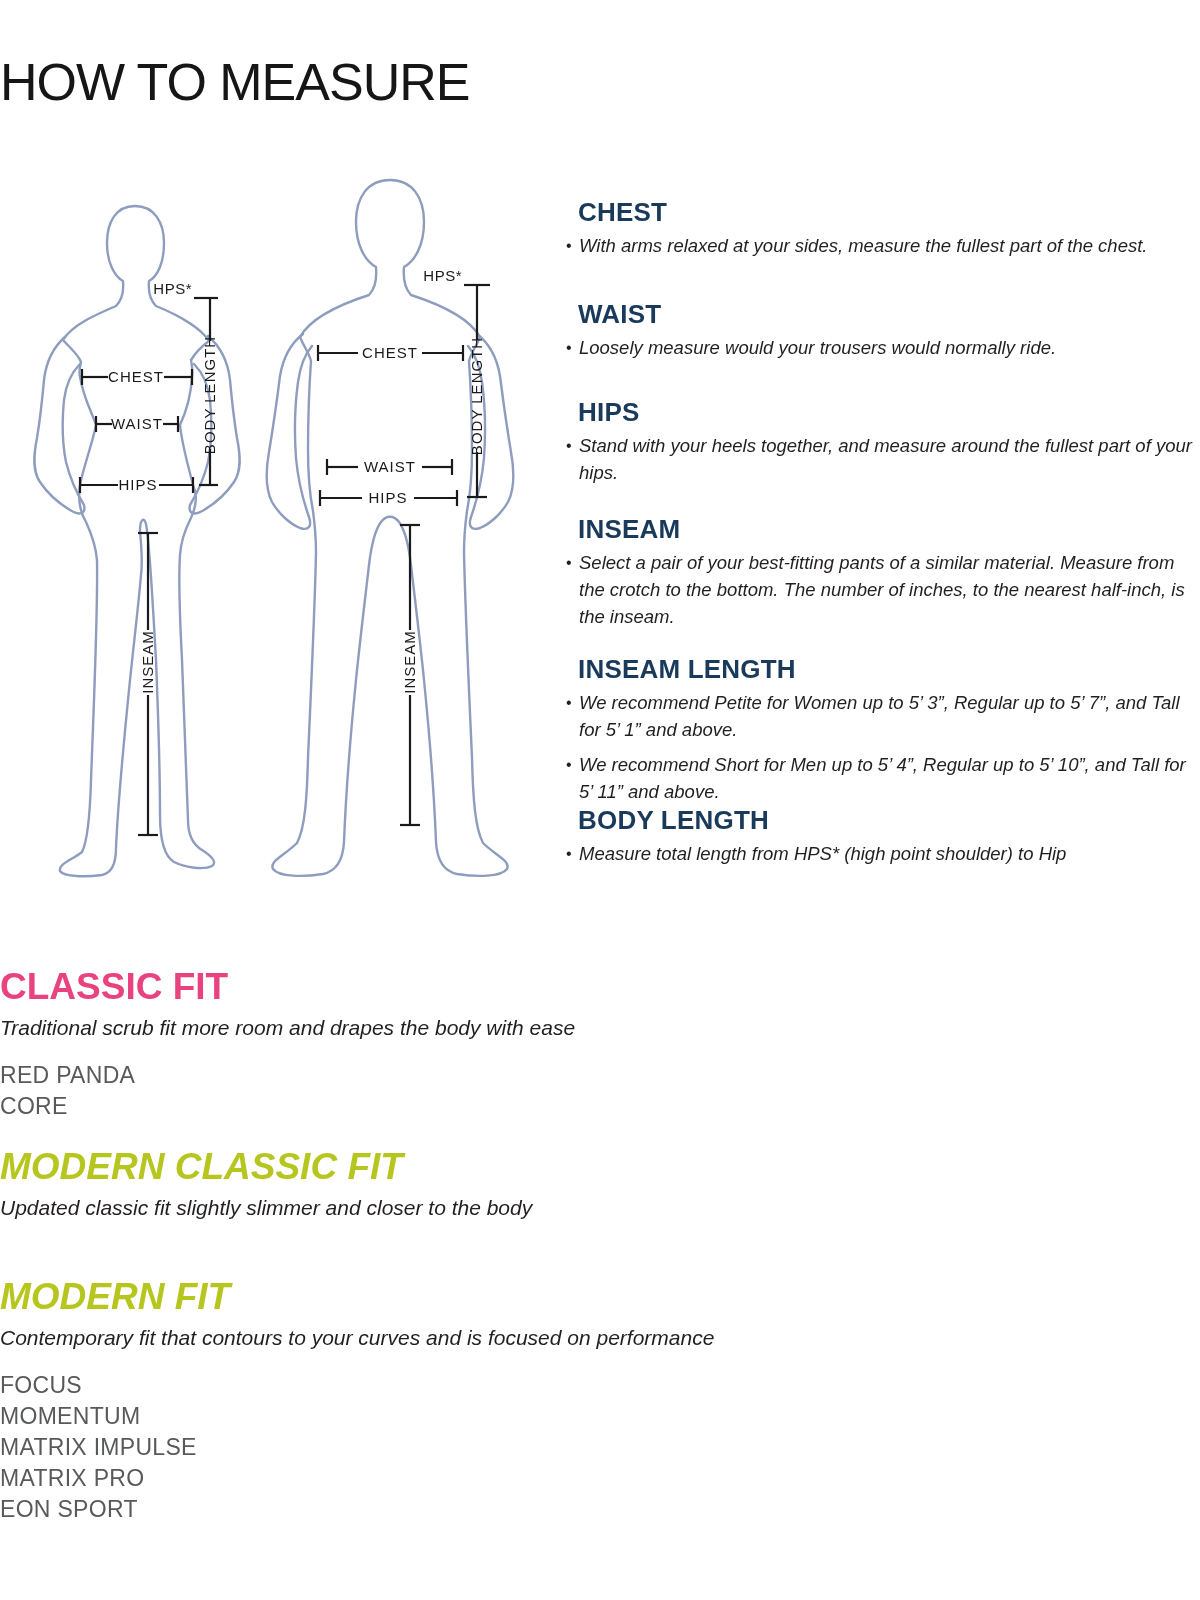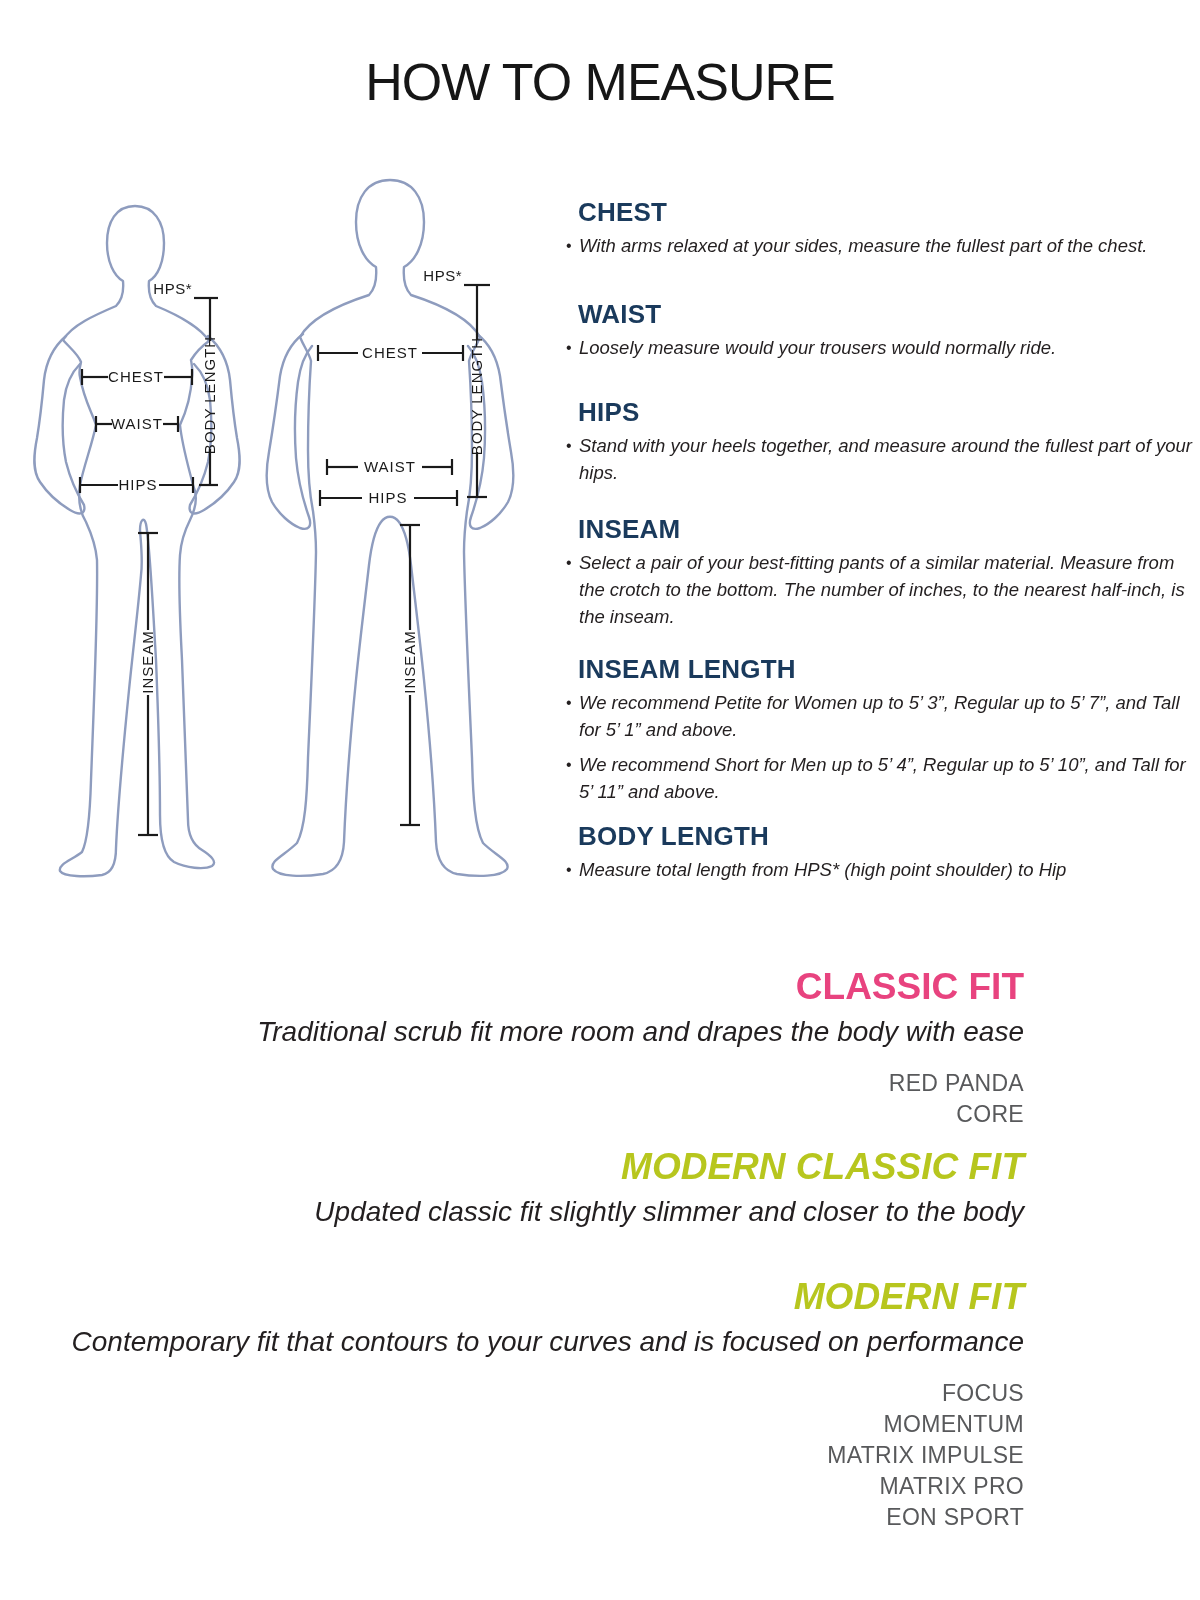--- a/index.html
+++ b/index.html
@@ -1,41 +1,41 @@
 <!DOCTYPE html>
 <html><head>
 <meta charset="utf-8">
 <style>
   html,body{margin:0;padding:0;background:#ffffff;}
   body{width:1200px;height:1600px;position:relative;font-family:"Liberation Sans",sans-serif;color:#231f20;}
   .page{position:absolute;left:0;top:0;width:1200px;height:1600px;background:#fff;overflow:hidden;}
 
-  .title{position:absolute;top:52px;left:0;width:1200px;margin:0;text-align:center;
+  .title{position:absolute;top:52px;left:0;width:1200px;margin:0;text-align:left;
          font-size:52px;font-weight:400;letter-spacing:-1px;color:#161616;}
 
   .diagram{position:absolute;left:0;top:150px;}
   .figure-path{fill:none;stroke:#8e9cbe;stroke-width:2.4;stroke-linecap:round;stroke-linejoin:round;}
   .mline{stroke:#1a1a1a;stroke-width:2.2;}
   .diag-label{font-size:15px;letter-spacing:1px;fill:#1a1a1a;font-family:"Liberation Sans",sans-serif;}
   .hps-label{font-size:15px;letter-spacing:.5px;fill:#1a1a1a;font-family:"Liberation Sans",sans-serif;}
 
   .measure-col{position:absolute;left:566px;top:197px;width:628px;}
   .m-section h2{font-size:26px;font-weight:700;color:#1a3a5c;margin:0 0 4px 12px;letter-spacing:.2px;}
   .bullet-row{display:flex;font-style:italic;font-size:18.5px;line-height:27px;}
   .bullet-row + .bullet-row{margin-top:8px;}
   .bullet{flex:0 0 13px;width:13px;font-style:normal;font-size:16px;}
   .bullet-row p{margin:0;flex:1;}
   .mb40{margin-bottom:40px;}.mb36{margin-bottom:36px;}.mb28{margin-bottom:28px;}
-  .mb24{margin-bottom:24px;}.mb16{margin-bottom:16px;}
-
-  .fit{position:absolute;left:0;width:1024px;text-align:right;}
+  .mb24{margin-bottom:24px;}.mb16{}
+
+  .fit{position:absolute;left:0;width:1024px;text-align:left;}
   .fit h2{font-size:37px;font-weight:700;margin:0;letter-spacing:0;}
   .fit-pink h2{color:#e8437f;}
   .fit-green h2{color:#b7c61e;font-style:italic;}
-  .fit .desc{font-style:italic;font-size:28px;margin:8px 0 0 0;color:#231f20;}
+  .fit .desc{font-style:italic;font-size:21px;margin:8px 0 0 0;color:#231f20;}
   .fit .products{margin:20px 0 0 0;padding:0;list-style:none;font-size:23px;font-weight:400;
                  color:#58595b;line-height:31px;letter-spacing:.3px;}
   .fit1{top:966px;} .fit2{top:1146px;} .fit3{top:1276px;}
 </style>
 </head>
 <body>
 
 <div class="page">
 
   <h1 class="title">HOW TO MEASURE</h1>

